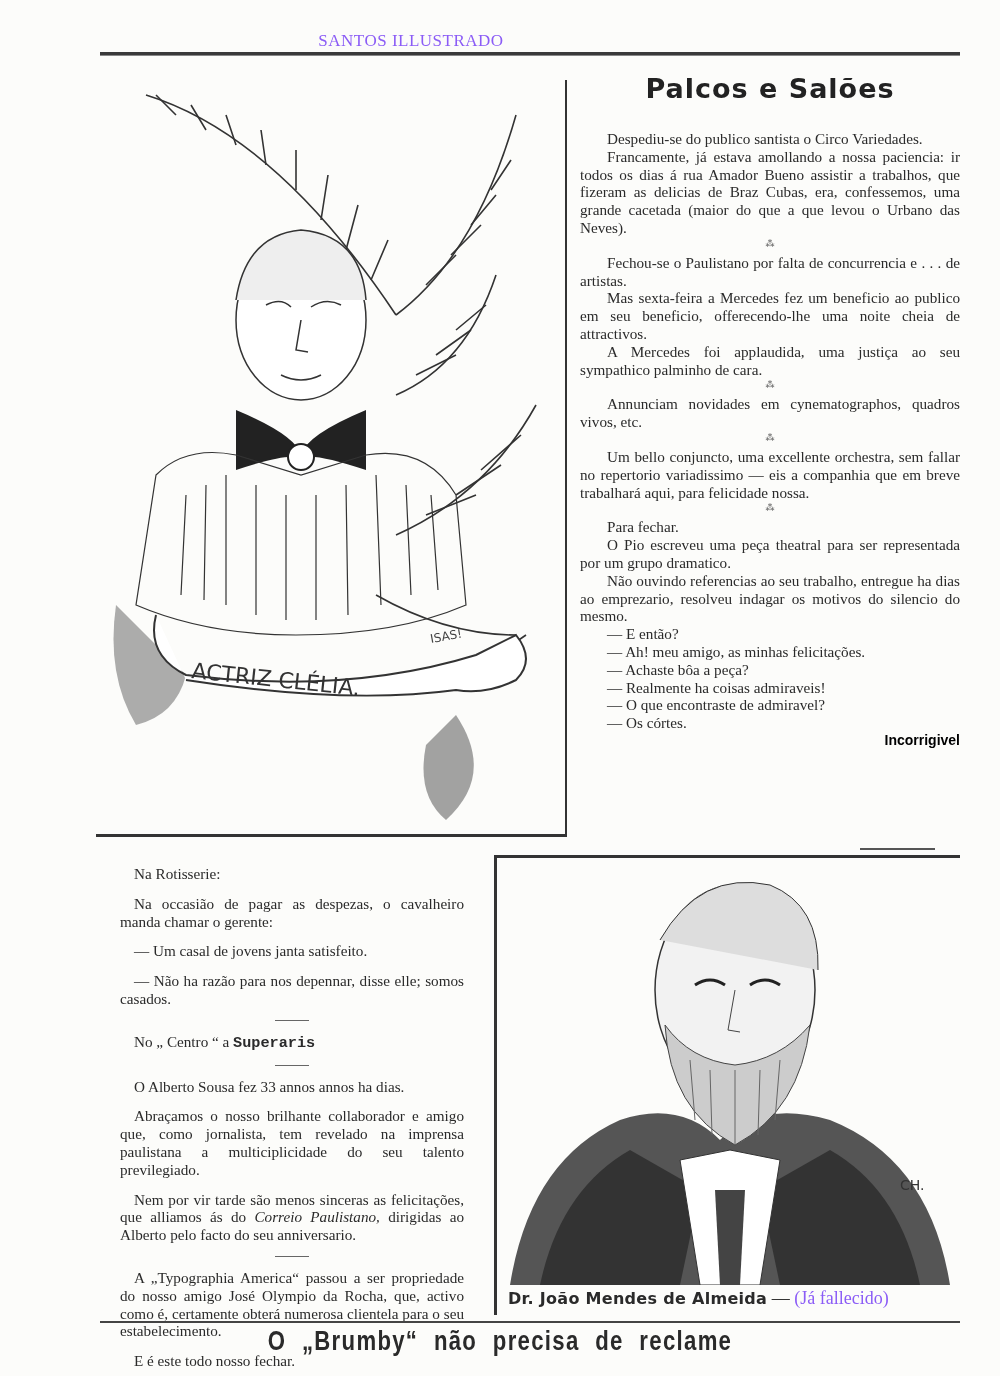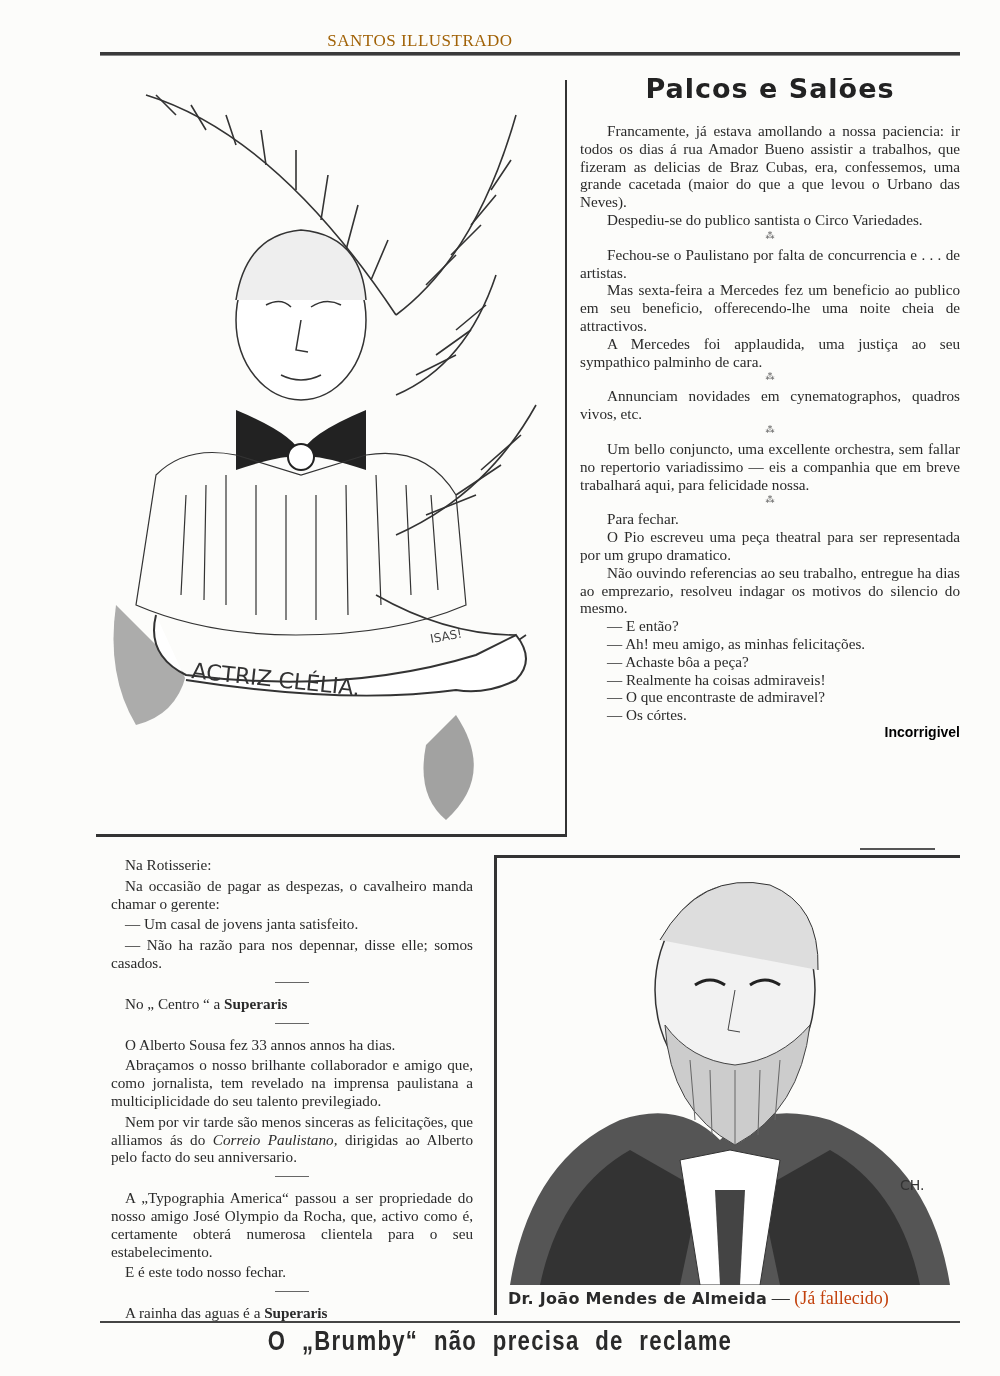--- a/index.html
+++ b/index.html
@@ -2,22 +2,22 @@
 <html><head>
 <meta charset="utf-8">
 <style>
   html, body { margin: 0; padding: 0; }
   body {
     width: 1000px; height: 1376px; position: relative; overflow: hidden;
     background: #fcfcfa; color: #2a2a2a;
     font-family: "Liberation Serif", "DejaVu Serif", serif;
   }
   .running-head {
-    position: absolute; top: 31px; left: 17px; width: 806px; text-align: center;
-    font-size: 17px; letter-spacing: 0.5px; color: #a16207;
+    position: absolute; top: 31px; left: 8px; width: 806px; text-align: center;
+    font-size: 17px; letter-spacing: 0.5px; color: #8b5cf6;
   }
   .rule-top {
     position: absolute; top: 52px; left: 100px; width: 860px; height: 3px;
     background: #3a3a3a; border-bottom: 1px solid #888;
   }
   
   .illus-top {
     position: absolute; left: 96px; top: 75px; width: 470px; height: 755px;
   }
   .frame-right {
@@ -25,21 +25,21 @@
   }
   .frame-bottom-1 {
     position: absolute; left: 96px; top: 834px; width: 471px; height: 3px; background: #333;
   }
   
   .article {
     position: absolute; left: 580px; top: 72px; width: 380px;
     font-size: 15.2px; line-height: 17.8px; text-align: justify;
   }
   .article h1 {
-    margin: 0 0 16px 0; text-align: center;
+    margin: 0 0 24px 0; text-align: center;
     font-family: "DejaVu Sans", sans-serif; font-weight: bold; font-size: 27px;
     letter-spacing: 1px; color: #222; line-height: 34px;
   }
   .article p { margin: 0; text-indent: 27px; }
   .asterism {
     text-align: center; font-size: 9px; line-height: 8px; color: #555;
     margin: 3px 0 6px 0; text-indent: 0;
   }
   .dialog { padding-left: 27px; text-indent: 0 !important; }
   .signature {
@@ -47,44 +47,44 @@
     font-size: 14px; margin-top: 6px; text-indent: 0 !important; color: #000000;
   }
   .sig-rule {
     position: absolute; left: 860px; top: 848px; width: 75px; height: 2px; background: #555;
   }
   
   .column-left {
     position: absolute; left: 108px; top: 853px; width: 368px;
     font-size: 15.2px; line-height: 17.8px; text-align: justify;
   }
-  .column-left p { margin: 3px; text-indent: 14px; }
+  .column-left p { margin: 12px; text-indent: 14px; }
   .short-rule {
     width: 34px; height: 1px; background: #666; margin: 10px auto 12px auto;
   }
-  .bold-sans { font-family: Liberation Serif, serif; font-weight: bold; }
+  .bold-sans { font-family: Liberation Mono, monospace; font-weight: bold; }
   .ital { font-style: italic; }
   
   .frame2-top {
     position: absolute; left: 495px; top: 855px; width: 465px; height: 3px; background: #333;
   }
   .frame2-left {
     position: absolute; left: 494px; top: 855px; width: 3px; height: 460px; background: #333;
   }
   .illus-bottom {
     position: absolute; left: 500px; top: 860px; width: 455px; height: 425px;
   }
   .caption {
     position: absolute; left: 508px; top: 1288px; width: 450px;
     font-size: 18px; white-space: nowrap;
   }
   .caption .name {
     font-family: "DejaVu Sans", sans-serif; font-weight: bold; font-size: 16px; letter-spacing: 0.3px;
   }
-  .caption .note { color: #c2410c; }
+  .caption .note { color: #8b5cf6; }
   .rule-bottom {
     position: absolute; left: 100px; top: 1321px; width: 860px; height: 2px; background: #444;
   }
   .ad-line {
     position: absolute; left: 0; top: 1326px; width: 1000px; text-align: center;
     font-family: "Liberation Sans", sans-serif; font-weight: bold;
     font-size: 27px; letter-spacing: 1.6px; word-spacing: 10px; color: #2a2a2a;
     transform: scaleX(0.82); transform-origin: center;
   }
 </style>
@@ -133,22 +133,22 @@
   <path d="M60 540 Q50 580 90 600 Q250 620 380 580 L420 560 Q440 585 420 605 Q390 620 360 615 Q250 630 90 605" fill="#fff" stroke="#333" stroke-width="2"></path>
   <text x="95" y="603" font-family="DejaVu Sans, sans-serif" font-size="22" fill="#333" transform="rotate(6 95 603)">ACTRIZ CLÉLIA.</text>
   <text x="335" y="568" font-family="DejaVu Sans, sans-serif" font-size="12" fill="#444" transform="rotate(-10 335 568)">ISAS!</text>
 </svg>
 <div class="frame-right"></div>
 <div class="frame-bottom-1"></div>
 
 <div class="article">
   <h1>Palcos e Salões</h1>
 
+  <p>Despediu-se do publico santista o Circo Variedades.</p>
   <p>Francamente, já estava amollando a nossa paciencia: ir todos os dias á rua Amador Bueno assistir a trabalhos, que fizeram as delicias de Braz Cubas, era, confessemos, uma grande cacetada (maior do que a que levou o Urbano das Neves).</p>
-  <p>Despediu-se do publico santista o Circo Variedades.</p>
   <div class="asterism">⁂</div>
 
   <p>Fechou-se o Paulistano por falta de concurrencia e . . . de artistas.</p>
   <p>Mas sexta-feira a Mercedes fez um beneficio ao publico em seu beneficio, offerecendo-lhe uma noite cheia de attractivos.</p>
   <p>A Mercedes foi applaudida, uma justiça ao seu sympathico palminho de cara.</p>
   <div class="asterism">⁂</div>
 
   <p>Annunciam novidades em cynematographos, quadros vivos, etc.</p>
   <div class="asterism">⁂</div>
 

